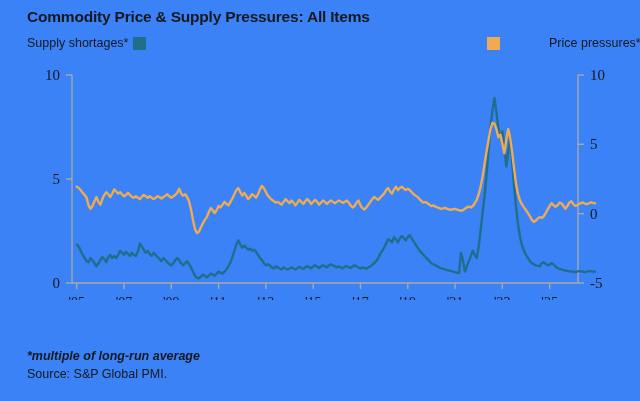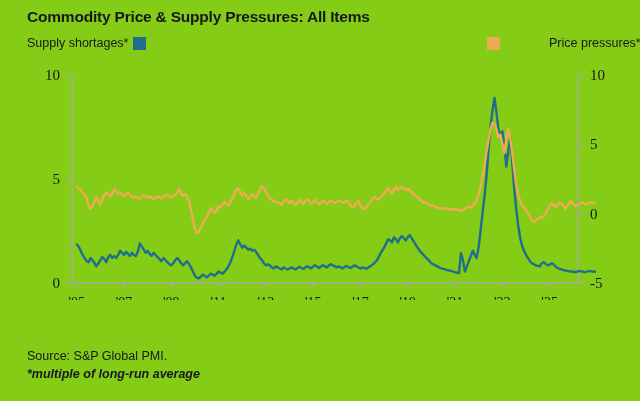--- a/index.html
+++ b/index.html
@@ -14,21 +14,21 @@
     font-family: "Liberation Sans", sans-serif;
     color: #000000;
     position: relative;
     overflow: hidden;
   }
   #chart-card {
     position: absolute;
     left: 0; top: 0;
     width: 640px;
     height: 401px;
-    background: #84cc16;
+    background: #3b82f6;
     box-sizing: border-box;
   }
   #chart-title {
     position: absolute;
     left: 27px;
     top: 8px;
     font-size: 15.5px;
     font-weight: bold;
     letter-spacing: -0.2px;
     color: #16181d;
@@ -150,17 +150,17 @@
           <text x="360.467289719626" y="247" text-anchor="middle" class="xaxis-label">'17</text>
           <text x="407.757009345794" y="247" text-anchor="middle" class="xaxis-label">'19</text>
           <text x="455.04672897196207" y="247" text-anchor="middle" class="xaxis-label">'21</text>
           <text x="502.3364485981301" y="247" text-anchor="middle" class="xaxis-label">'23</text>
           <text x="549.6261682242981" y="247" text-anchor="middle" class="xaxis-label">'25</text>
         </g>
     </svg>
   </div>
 
   <div id="footnotes">
+    <div id="note-line">*multiple of long-run average</div>
     <div id="source-line">Source: S&amp;P Global PMI.</div>
-    <div id="note-line">*multiple of long-run average</div>
   </div>
 
 </div>
 
 </body></html>

